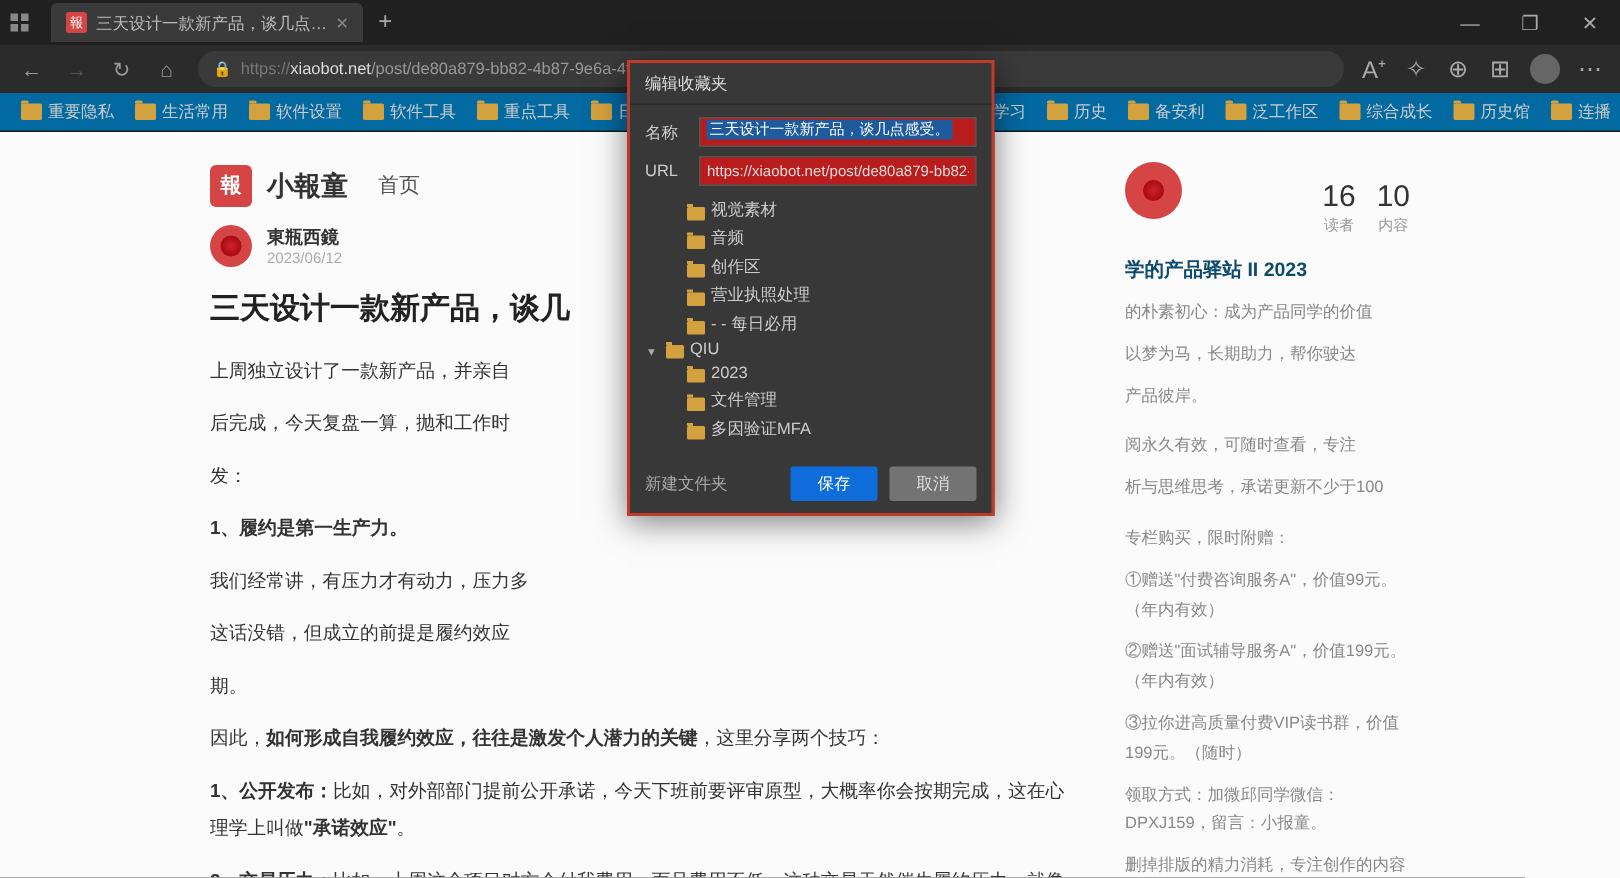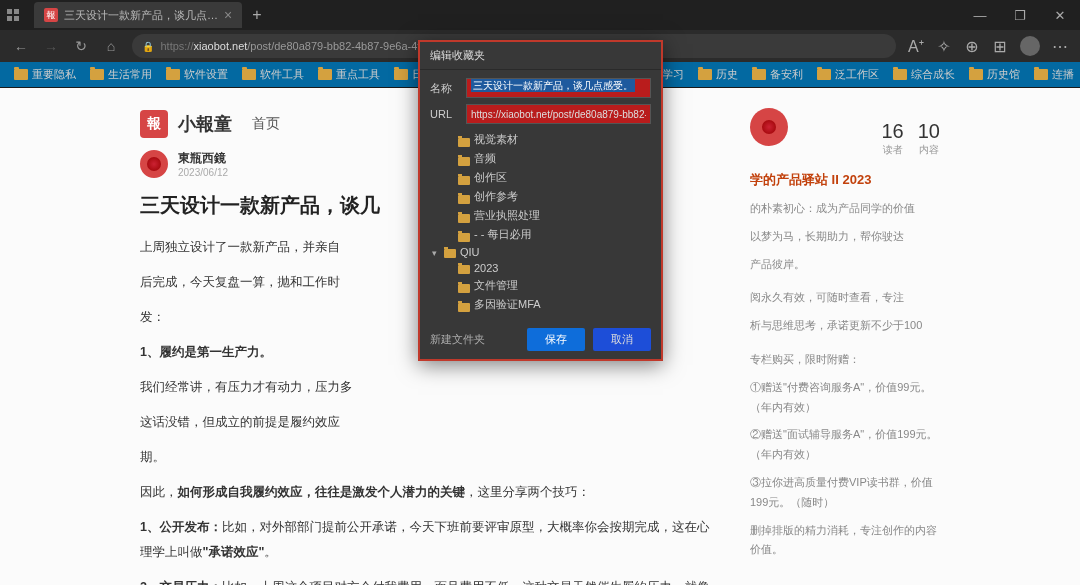--- a/index.html
+++ b/index.html
@@ -49,21 +49,21 @@
     .post-body { font-size: 12.5px; color: #333; line-height: 2; }
     .post-body p { margin-bottom: 10px; }
     .post-body strong { font-weight: bold; }
     .post-body .quote { font-weight: bold; color: #333; }
     
     .side-col .avatar-big { width: 38px; height: 38px; margin-bottom: 6px; }
     .stat-row { display: flex; gap: 14px; justify-content: flex-end; margin-bottom: 14px; }
     .stat { text-align: center; }
     .stat-n { font-size: 20px; color: #333; margin-top: 12px; }
     .stat-l { font-size: 10px; color: #999; }
-    .side-title { font-size: 13px; font-weight: bold; color: #c2410c; margin-bottom: 10px; }
+    .side-title { font-size: 13px; font-weight: bold; color: #0c4a6e; margin-bottom: 10px; }
     .side-col p { color: #888; line-height: 1.8; margin-bottom: 8px; }
     .side-sec { margin-bottom: 14px; }
     
     
     .dialog-wrap { position: absolute; top: 40px; left: 418px; width: 245px; background: #383838; border: 2px solid #c0392b; box-shadow: 0 4px 20px rgba(0,0,0,0.5); z-index: 100; }
     .dialog-header { padding: 6px 10px; color: #ddd; font-size: 11px; border-bottom: 1px solid #2a2a2a; }
     .dialog-body { padding: 8px 10px; }
     .form-row { display: flex; align-items: center; gap: 8px; margin-bottom: 6px; }
     .form-label { width: 28px; color: #ccc; font-size: 11px; }
     .form-input { flex: 1; height: 20px; background: #b91c1c; border: 1px solid #555; color: #ddd; font-size: 10px; padding: 0 4px; }
@@ -72,21 +72,21 @@
     .tree-item { display: flex; align-items: flex-end; gap: 4px; padding: 2px 0 2px 14px; color: #ccc; cursor: pointer; }
     .tree-item.l2 { padding-left: 28px; }
     .tree-toggle { width: 8px; color: #aaa; font-size: 9px; margin-left: -12px; }
     .tree-folder { width: 12px; height: 9px; background: #d4a13f; border-radius: 1px; position: relative; flex-shrink: 0; }
     .tree-folder::before { content: ''; position: absolute; top: -2px; left: 0; width: 4px; height: 2px; background: #d4a13f; }
     .dialog-footer { display: flex; gap: 8px; padding: 8px 10px; justify-content: space-between; align-items: center; }
     .btn-link { color: #aaa; font-size: 11px; cursor: pointer; }
     .btn-group { display: flex; gap: 8px; }
     .btn { padding: 4px 18px; font-size: 11px; border: none; cursor: pointer; border-radius: 2px; }
     .btn-primary { background: #0e6dda; color: #fff; }
-    .btn-secondary { background: #1d4ed8; color: #ddd; }
+    .btn-secondary { background: #737373; color: #ddd; }
     
     .side-top { display: flex; justify-content: space-between; align-items: flex-start; }
   </style>
 </head>
 <body>
 
 <div class="titlebar">
   <div class="wb-icon">
     <svg width="14" height="14" viewBox="0 0 14 14">
         <rect x="1" y="1" width="5" height="5" fill="#888"></rect>
@@ -244,20 +244,21 @@
         <p>产品彼岸。</p>
       </div>
       <div class="side-sec">
         <p>阅永久有效，可随时查看，专注</p>
         <p>析与思维思考，承诺更新不少于100</p>
       </div>
       <p>专栏购买，限时附赠：</p>
       <p>①赠送"付费咨询服务A"，价值99元。（年内有效）</p>
       <p>②赠送"面试辅导服务A"，价值199元。（年内有效）</p>
       <p>③拉你进高质量付费VIP读书群，价值199元。（随时）</p>
+      <p>领取方式：加微邱同学微信：DPXJ159，留言：小报童。</p>
       <div class="side-sec">
           <p>删掉排版的精力消耗，专注创作的内容价值。</p>
         </div>
 
     </div>
   </div>
 </div>
 
 <div class="dialog-wrap">
   <div class="dialog-header">编辑收藏夹</div>
@@ -278,24 +279,20 @@
       <div class="tree-item l2">
           <span class="tree-folder"></span>
           <span>音频</span>
         </div>
       <div class="tree-item l2">
           <span class="tree-folder"></span>
           <span>创作区</span>
         </div>
       <div class="tree-item l2">
           <span class="tree-folder"></span>
-          <span>创作参考</span>
-        </div>
-      <div class="tree-item l2">
-          <span class="tree-folder"></span>
           <span>营业执照处理</span>
         </div>
       <div class="tree-item l2">
           <span class="tree-folder"></span>
           <span>- - 每日必用</span>
         </div>
       <div class="tree-item">
           <span class="tree-toggle">▾</span>
           <span class="tree-folder"></span>
           <span>QIU</span>

